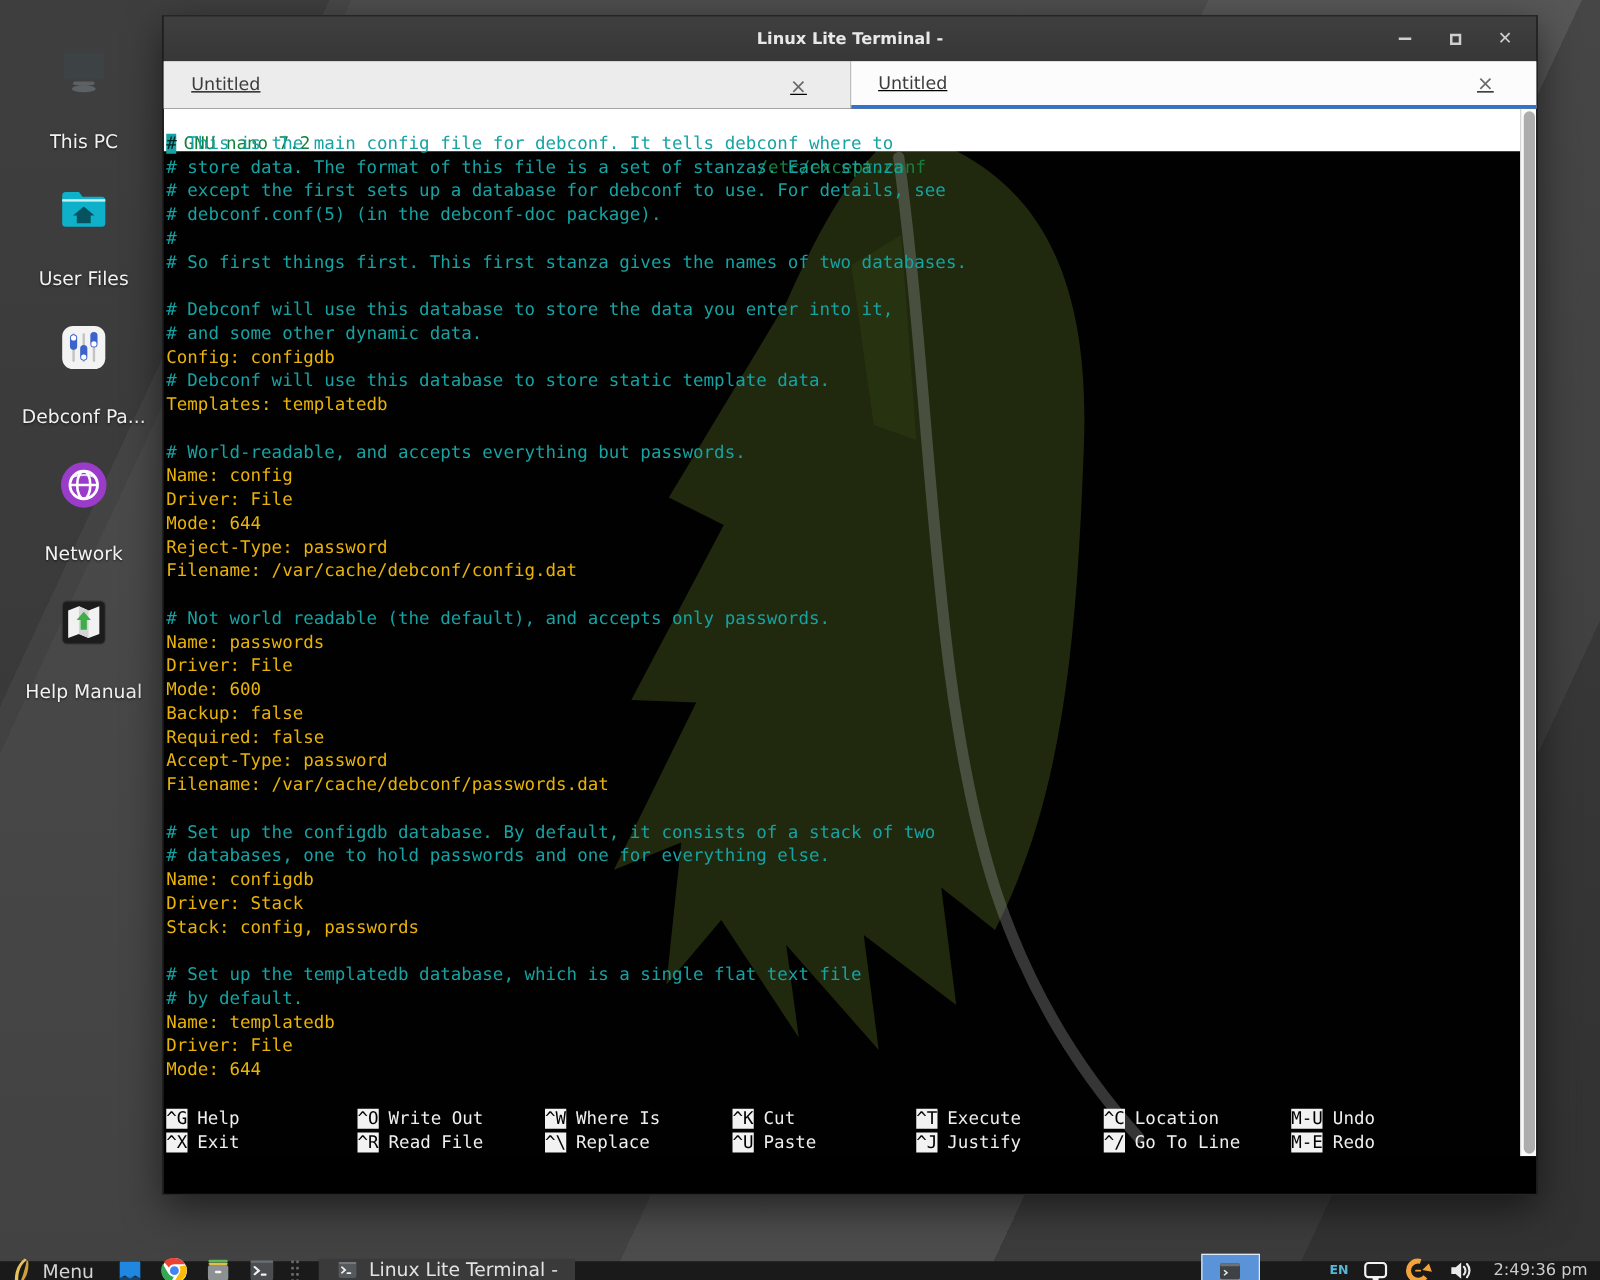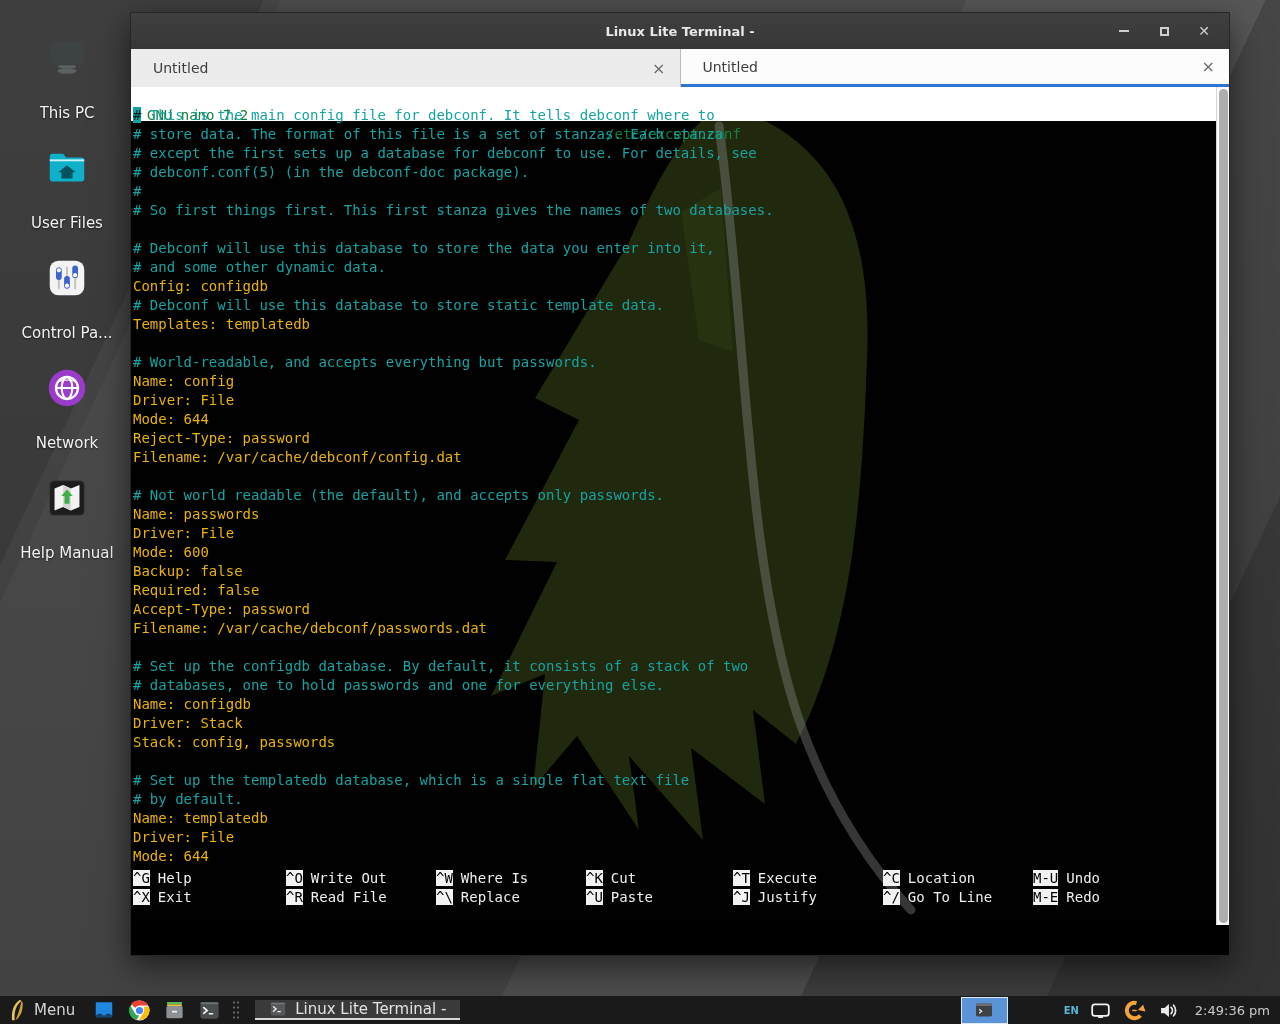--- a/index.html
+++ b/index.html
@@ -30,50 +30,50 @@
   .win-controls { margin-left:auto; display:flex; align-items:center; gap:26px; padding-right:18px; z-index:2; }
   .wc { width:14px; height:14px; display:flex; align-items:center; justify-content:center; cursor:pointer; }
   .wc-min i { display:block; width:10px; height:2px; background:#cfcfcf; }
   .wc-max i { display:block; width:9px; height:9px; border:2px solid #cfcfcf; }
   .wc-close { color:#cfcfcf; font-size:14px; line-height:14px; }
 
   .menubar { height:30px; background:#3a3a3a; border-top:1px solid #454545; display:flex; align-items:center; padding-left:8px; }
   .menu-item { padding:0 11px; font-size:14px; color:#dcdcdc; height:100%; display:flex; align-items:center; cursor:pointer; }
 
   .tabbar { height:38px; display:flex; background:#cfcfcf; }
-  .tab { flex:1 1 0; display:flex; align-items:center; padding:0 12px 0 22px; position:relative; cursor:pointer; }
+  .tab { flex:1 1 0; display:flex; align-items:center; padding:0 32px 0 22px; position:relative; cursor:pointer;text-decoration:underline; }
   .tab-inactive { background:#ececec; border-right:1px solid #bdbdbd; }
   .tab-active { background:#fcfcfc; border-bottom:3px solid #2f74d0; }
   .tab-label { font-size:14px; color:#3c3c3c; }
   .tab-close { margin-left:auto; font-size:16px; color:#6b6b6b; padding:0 2px; }
 
   .term { position:relative; height:838px; background:#010101; overflow:hidden;
           font-family:"DejaVu Sans Mono","Liberation Mono",monospace; font-size:14px; line-height:19px; }
   .term-inner { position:absolute; left:0; top:0; right:13px; bottom:0; }
   .nano-head { height:34px; background:#ffffff; color:#15803d; position:relative; white-space:pre; }
   .nano-head .ver { position:absolute; left:16px; }
   .nano-head .path { position:absolute; left:0; right:0; text-align:center; }
   .buffer { position:absolute; top:19px; left:2px; right:0; white-space:pre; }
   .tl { height:19px; }
   .tl.c { color:#16a3a3; }
   .tl.w { color:#eab308; }
   .cur { background:#16a3a3; color:#00211f; }
 
   .watermark { position:absolute; left:250px; top:5px; width:660px; height:830px; pointer-events:none; }
 
-  .shortcuts { position:absolute; left:2px; right:0; bottom:18px; }
+  .shortcuts { position:absolute; left:2px; right:0; bottom:1px; }
   .srow { display:grid; grid-template-columns:153px 150px 150px 147px 150px 150px 1fr; height:19px; white-space:pre; }
   .srow .k { background:#f2f2f2; color:#000; }
   .srow .l { color:#efefef; margin-left:8px; }
 
   .term-scroll { position:absolute; right:0; top:0; bottom:0; width:13px; background:#fbfbfb; border-left:1px solid #d5d5d5; }
   .term-scroll .thumb { position:absolute; left:1.5px; right:1.5px; top:2px; bottom:2px; border-radius:6px; background:#adadad; }
 
   
-  .taskbar { position:absolute; left:0; right:0; bottom:0; height:28px; background:#1a1a1a; display:flex; align-items:stretch; z-index:5; }
+  .taskbar { position:absolute; left:0; right:0; bottom:0; height:15px; background:#1a1a1a; display:flex; align-items:stretch; z-index:5; }
   .tb-left { display:flex; align-items:center; gap:11px; padding-left:8px; }
   .tb-menu { display:flex; align-items:center; gap:7px; cursor:pointer; }
   .tb-menu .lbl { font-size:15px; color:#d4d4d4; }
   .launcher { width:24px; height:24px; display:flex; align-items:center; justify-content:center; cursor:pointer; }
   .tb-sep { width:8px; height:20px; align-self:center; background-image:radial-gradient(circle, #6a6a6a 1px, transparent 1.2px);
             background-size:4px 5px; cursor:grab; }
   .task-btn { display:flex; align-items:center; gap:8px; background:#3a3a3a; border-bottom:2px solid #d8d8d8;
               padding:0 14px; margin-left:4px; min-width:188px; cursor:pointer; }
   .task-btn .lbl { font-size:15px; color:#e2e2e2; white-space:nowrap; }
   .tb-right { margin-left:auto; display:flex; align-items:center; gap:10px; padding-right:10px; }
@@ -115,21 +115,21 @@
           <rect x="23" y="12" width="2" height="24" rx="1" fill="#c3c3c3"></rect>
           <rect x="31.5" y="12" width="2" height="24" rx="1" fill="#c3c3c3"></rect>
           <rect x="12.5" y="13" width="6" height="13" rx="3" fill="#3c63cc"></rect>
           <circle cx="15.5" cy="16" r="2.2" fill="#fff"></circle>
           <rect x="21" y="22" width="6" height="13" rx="3" fill="#3c63cc"></rect>
           <circle cx="24" cy="32" r="2.2" fill="#fff"></circle>
           <rect x="29.5" y="11" width="6" height="13" rx="3" fill="#3c63cc"></rect>
           <circle cx="32.5" cy="21" r="2.2" fill="#fff"></circle>
         </svg>
       </div>
-      <div class="lbl">Control Pa...</div>
+      <div class="lbl">Debconf Pa...</div>
     </div>
     <div class="dicon">
       <div class="ic">
         <svg width="46" height="46" viewBox="0 0 48 48">
           <circle cx="24" cy="24" r="19" fill="#9a3bc9"></circle>
           <circle cx="24" cy="24" r="11.5" fill="none" stroke="#fff" stroke-width="2.4"></circle>
           <ellipse cx="24" cy="24" rx="5.5" ry="11.5" fill="none" stroke="#fff" stroke-width="2.2"></ellipse>
           <line x1="12.5" y1="24" x2="35.5" y2="24" stroke="#fff" stroke-width="2.2"></line>
           <path d="M14 17.5 a18 10 0 0 1 20 0" stroke="#fff" stroke-width="1.6" fill="none" opacity="0.8"></path>
         </svg>

